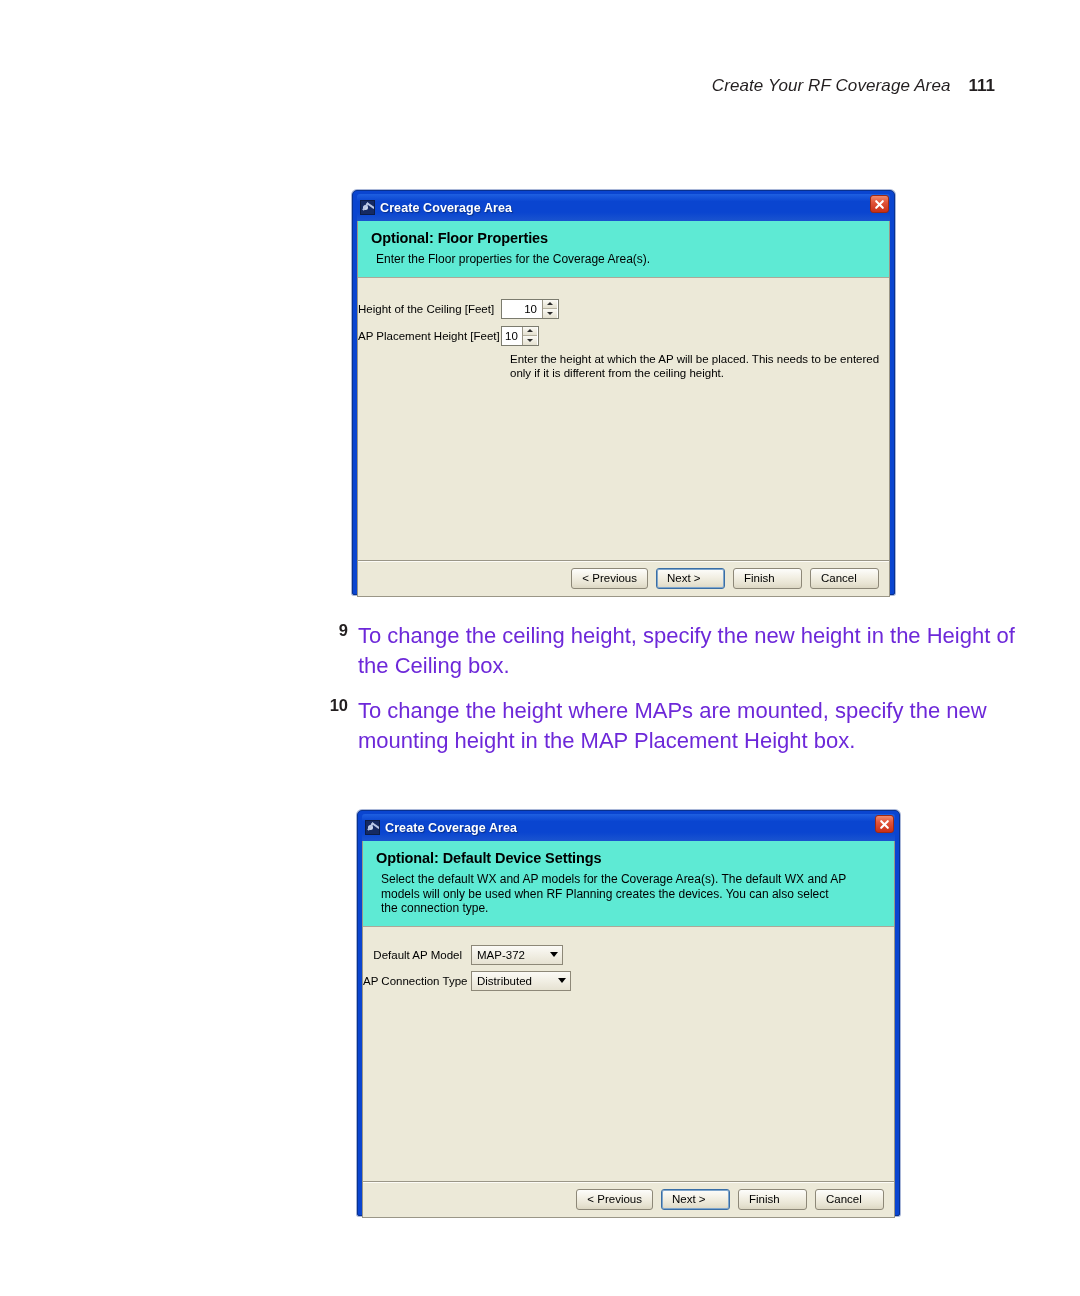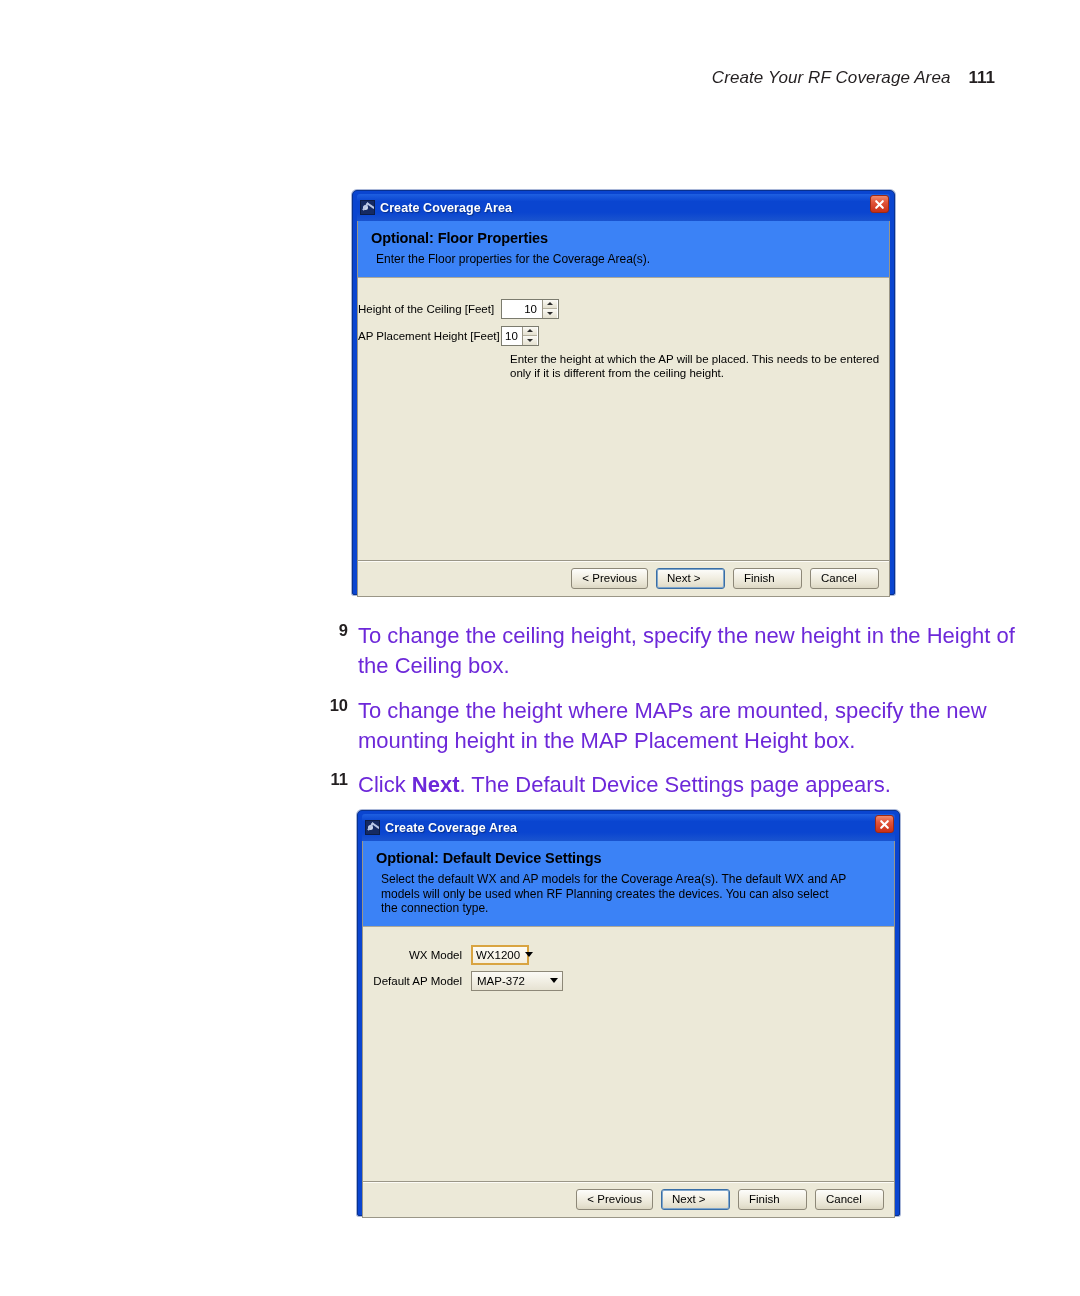--- a/index.html
+++ b/index.html
@@ -9,21 +9,21 @@
     height: 1296px;
     background: #ffffff;
     font-family: "Liberation Sans", sans-serif;
     position: relative;
     overflow: hidden;
   }
 
   
   .page-header {
     position: absolute;
-    top: 68px;
+    top: 76px;
     right: 85px;
     display: flex;
     align-items: flex-end;
     gap: 18px;
   }
   .page-header .chapter {
     font-style: italic;
     font-size: 17px;
     color: #231f20;
     letter-spacing: 0.1px;
@@ -102,21 +102,21 @@
     cursor: pointer;
   }
   .xp-close svg { display: block; }
 
   .xp-body {
     background: #ece9d8;
     border: 1px solid #9a9687;
     border-top: none;
   }
   .xp-header-panel {
-    background: #3b82f6;
+    background: #5eead4;
     border-bottom: 1px solid #aca899;
     padding: 9px 13px 10px 13px;
   }
   .xp-header-panel .heading {
     font-size: 14.5px;
     font-weight: bold;
     color: #000;
     margin: 0 0 6px 0;
     letter-spacing: -0.1px;
   }
@@ -361,24 +361,20 @@
   <div class="step">
     <div class="num">9</div>
     <div class="txt">To change the ceiling height, specify the new height in the Height of the Ceiling box.</div>
   </div>
 
   <div class="step">
     <div class="num">10</div>
     <div class="txt">To change the height where MAPs are mounted, specify the new mounting height in the MAP Placement Height box.</div>
   </div>
 
-  <div class="step">
-    <div class="num">11</div>
-    <div class="txt"><span>Click </span><b>Next</b><span>. The Default Device Settings page appears.</span></div>
-  </div>
 
 </div>
 
 <div class="xp-dialog" style="left:357px; top:810px; width:543px; height:406px;">
 
   <div class="xp-titlebar">
     <span class="app-icon"></span>
     <span class="title-text">Create Coverage Area</span>
     <span class="xp-close">
       <svg width="11" height="11" viewBox="0 0 11 11" aria-hidden="true">
@@ -389,36 +385,36 @@
 
   <div class="xp-body" style="height:377px; display:flex; flex-direction:column;">
 
     <div class="xp-header-panel">
       <div class="heading">Optional: Default Device Settings</div>
       <div class="subtext">Select the default WX and AP models for the Coverage Area(s). The default WX and AP models will only be used when RF Planning creates the devices. You can also select the connection type.</div>
     </div>
 
     <div class="xp-content" style="flex:1; padding:18px 0 0 0;">
 
-      <div class="field-row" style="margin-bottom:6px;">
-        <div class="field-label" style="width:108px; padding-right:9px;">WX Model</div>
-        <div class="combo highlight" style="width:58px;">
-          <span>WX1200</span>
-          <span class="combo-arrow"></span>
-        </div>
-      </div>
 
       <div class="field-row" style="margin-bottom:6px;">
         <div class="field-label" style="width:108px; padding-right:9px;">Default AP Model</div>
         <div class="combo" style="width:92px;">
           <span>MAP-372</span>
           <span class="combo-arrow"></span>
         </div>
       </div>
 
+      <div class="field-row">
+        <div class="field-label" style="width:108px; padding-right:9px;">AP Connection Type</div>
+        <div class="combo" style="width:100px;">
+          <span>Distributed</span>
+          <span class="combo-arrow"></span>
+        </div>
+      </div>
 
     </div>
 
     <div class="xp-footer">
       <button class="xp-btn">&lt; Previous</button>
       <button class="xp-btn focused">Next &gt;</button>
       <button class="xp-btn">Finish</button>
       <button class="xp-btn">Cancel</button>
     </div>
 

